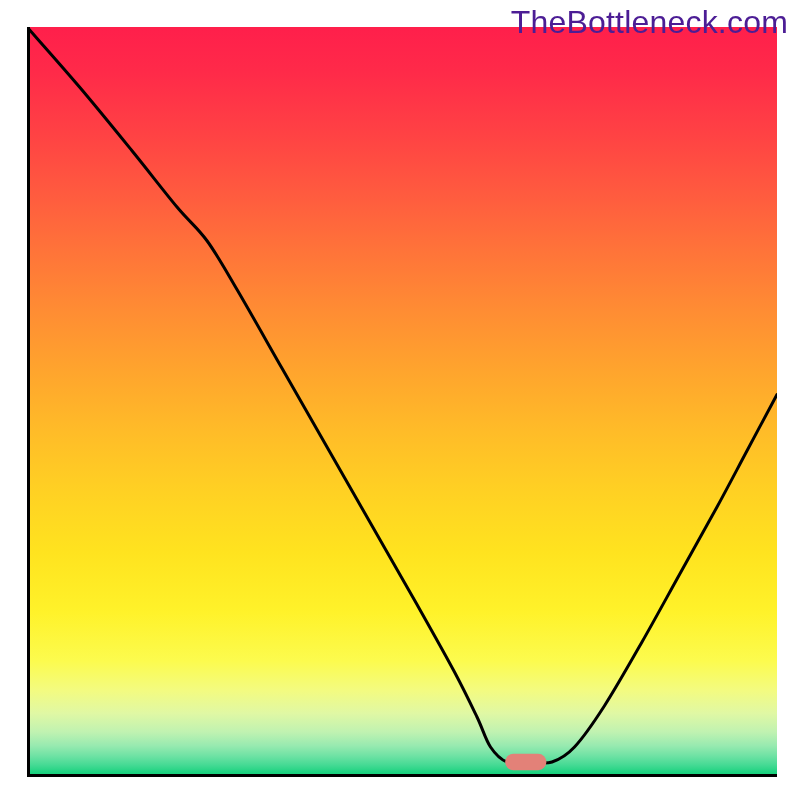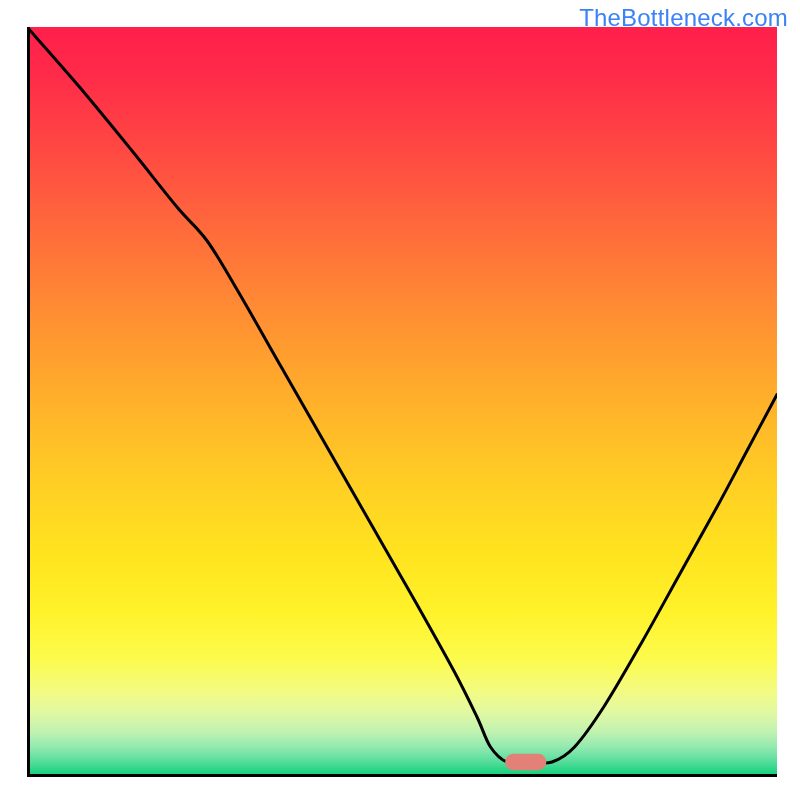--- a/index.html
+++ b/index.html
@@ -12,22 +12,22 @@
   }
   .container {
     position: relative;
     width: 800px;
     height: 800px;
   }
   .watermark {
     position: absolute;
     top: 4px;
     right: 12px;
-    color: #3b82f6;
-    font-size: 24px;
+    color: #4c1d95;
+    font-size: 32px;
     font-weight: 400;
     letter-spacing: 0.2px;
   }
   svg {
     display: block;
   }
 </style>
 </head>
 <body>
 <div class="container">

